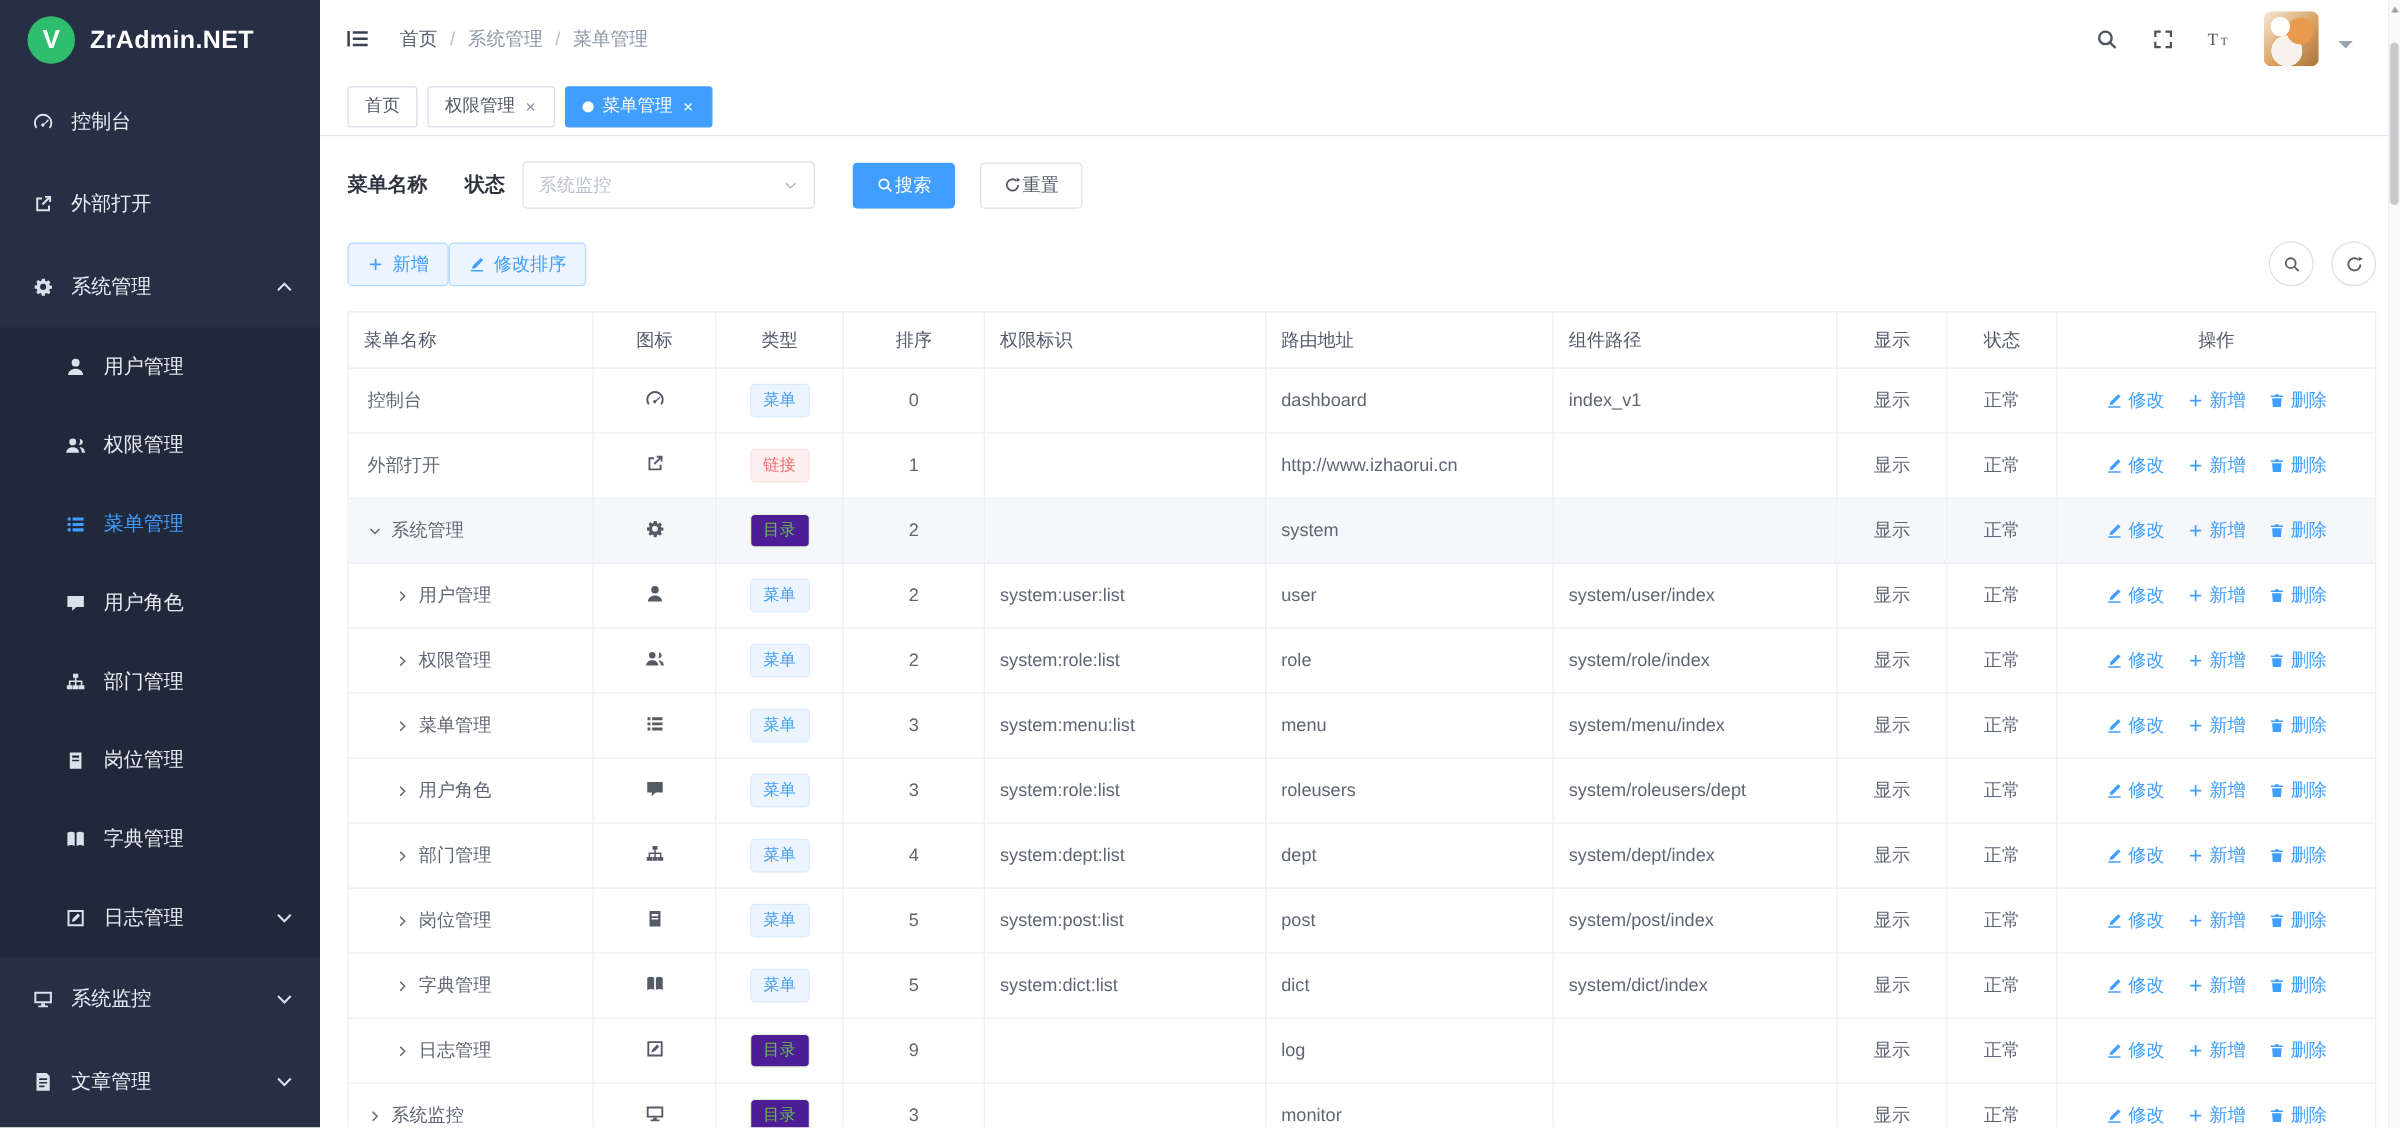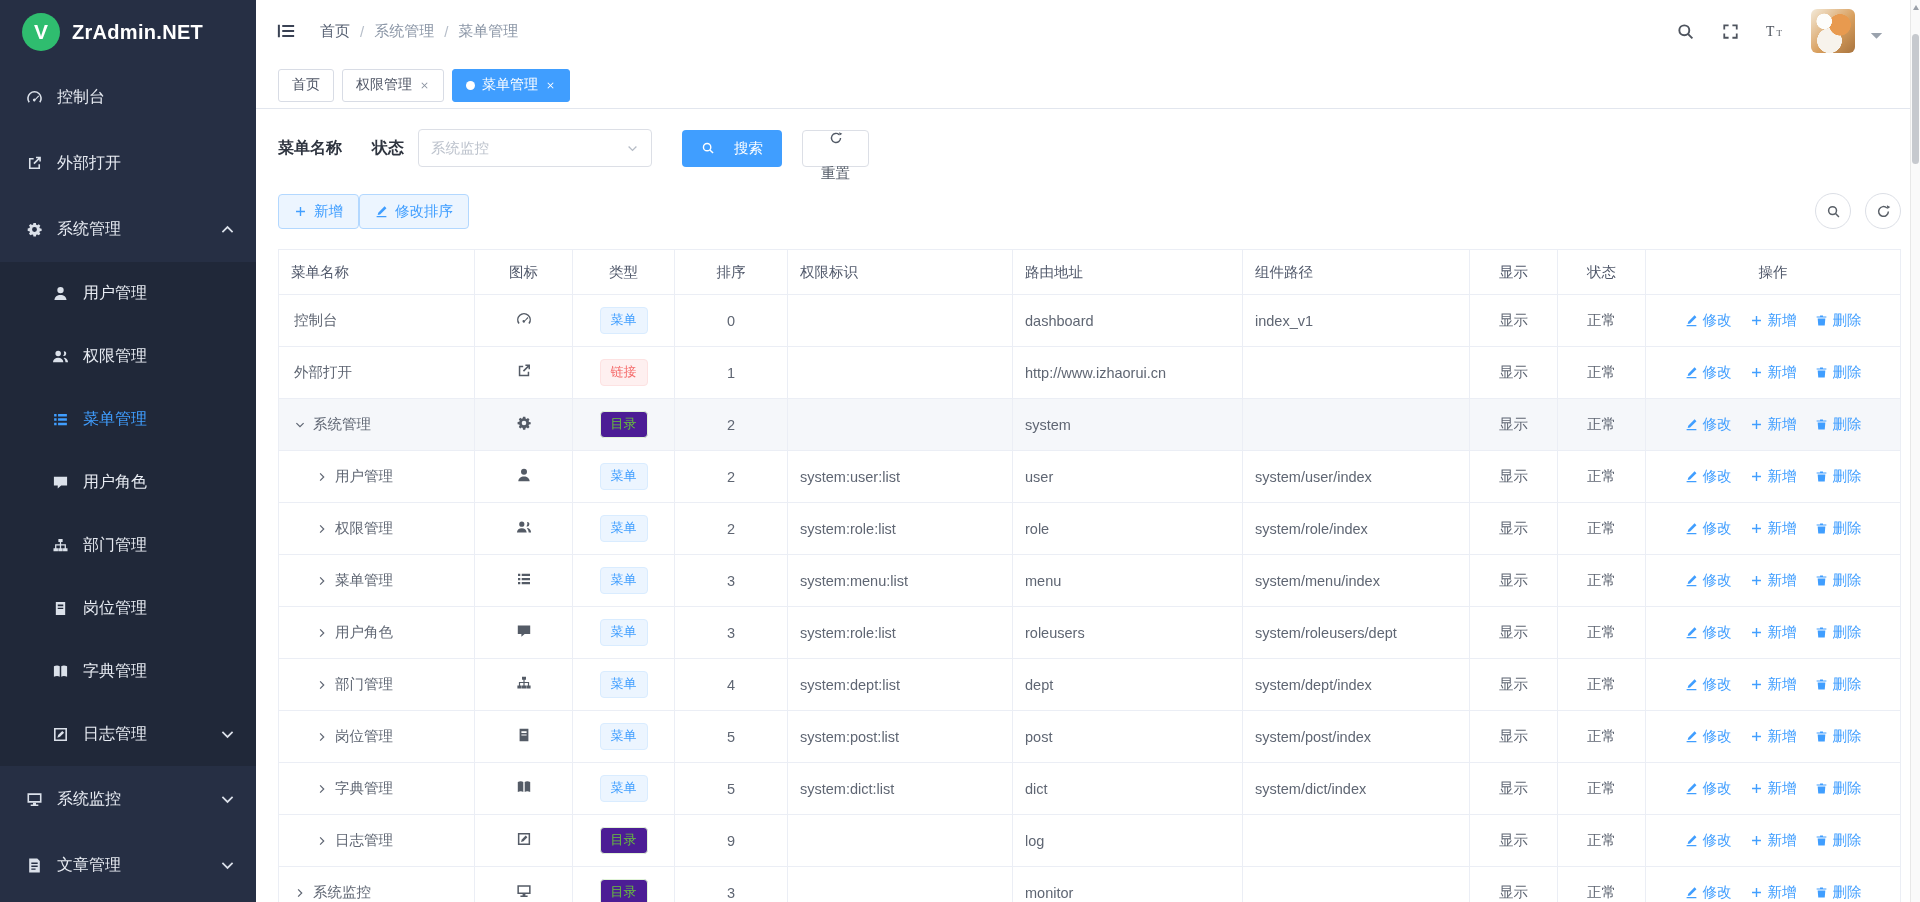--- a/index.html
+++ b/index.html
@@ -51,24 +51,24 @@
 
   .content { flex:1; padding:20px 19px 0 22px; overflow:hidden; }
 
   .filter-row { display:flex; align-items:center; }
   .f-label { font-size:16px; font-weight:bold; color:#2f3540; white-space:nowrap; }
   .f-label.status { margin-left:30px; }
   .text-input { width:230px; height:38px; border:1px solid #dcdfe6; border-radius:4px; margin-left:14px; padding:0 13px; font-size:14.5px; color:#333; font-family:inherit; outline:none; }
   .text-input::placeholder { color:#bcc2cc; }
   .select { width:234px; height:38px; border:1px solid #dcdfe6; border-radius:4px; margin-left:14px; display:flex; align-items:center; padding:0 12px; font-size:14.5px; color:#bcc2cc; cursor:pointer; background:#fff; }
   .select .icon { margin-left:auto; font-size:13px; color:#b6bcc6; }
-  .btn { height:37px; border-radius:4px; display:inline-flex; align-items:center; gap:19px; font-size:14.5px; padding:0 18px; cursor:pointer; border:1px solid transparent; font-family:inherit; }
+  .btn { height:37px; border-radius:4px; display:inline-flex; align-items:center; gap:1px; font-size:14.5px; padding:0 18px; cursor:pointer; border:1px solid transparent; font-family:inherit; }
   .btn .icon { font-size:14px; }
   .btn-primary { background:#409eff; color:#fff; margin-left:30px; }
-  .btn-default { background:#fff; color:#525a66; border-color:#dcdfe6; margin-left:20px;flex-direction:column; }
+  .btn-default { background:#fff; color:#525a66; border-color:#dcdfe6; margin-left:20px; }
 
   .toolbar { display:flex; align-items:center; margin-top:26px; }
   .btn-plain { height:35px; background:#ecf5ff; color:#409eff; border:1px solid #b3d8ff; border-radius:4px; display:inline-flex; align-items:center; gap:7px; padding:0 15px; font-size:14.5px; cursor:pointer; font-family:inherit; }
   .btn-plain .icon { font-size:13px; }
   .btn-plain + .btn-plain { margin-left:0; }
   .tool-right { margin-left:auto; display:flex; gap:14px; }
   .circle-btn { width:36px; height:36px; border:1px solid #dcdfe6; border-radius:50%; background:#fff; color:#5a6068; display:flex; align-items:center; justify-content:center; font-size:15px; cursor:pointer; }
 
   .table-wrap { margin-top:20px; }
   table { width:100%; border-collapse:collapse; table-layout:fixed; }

